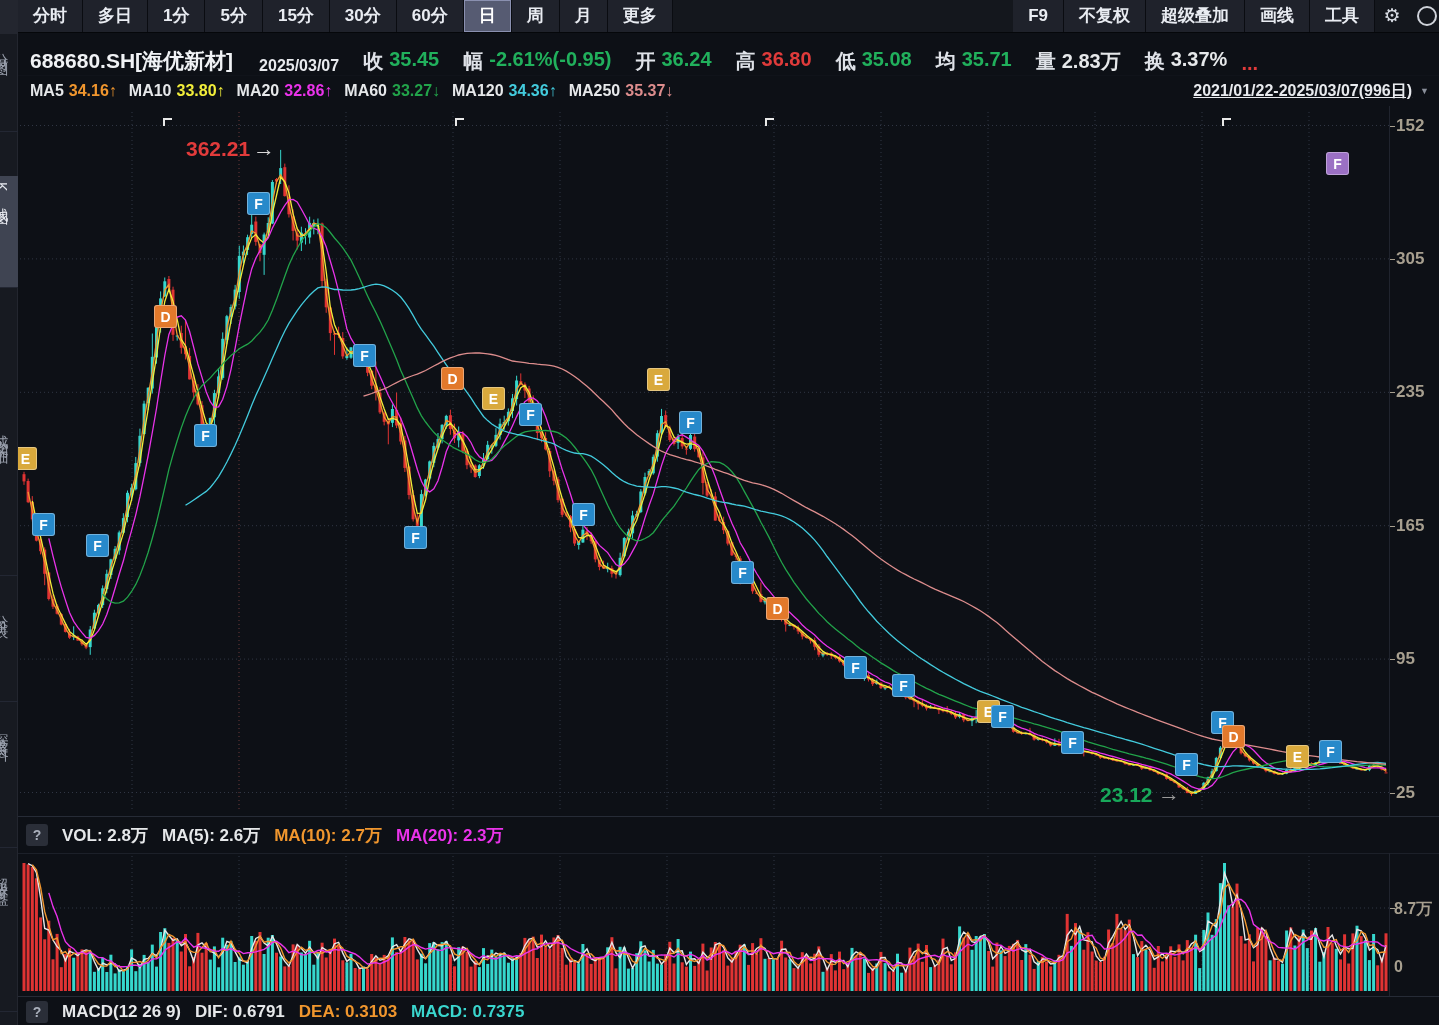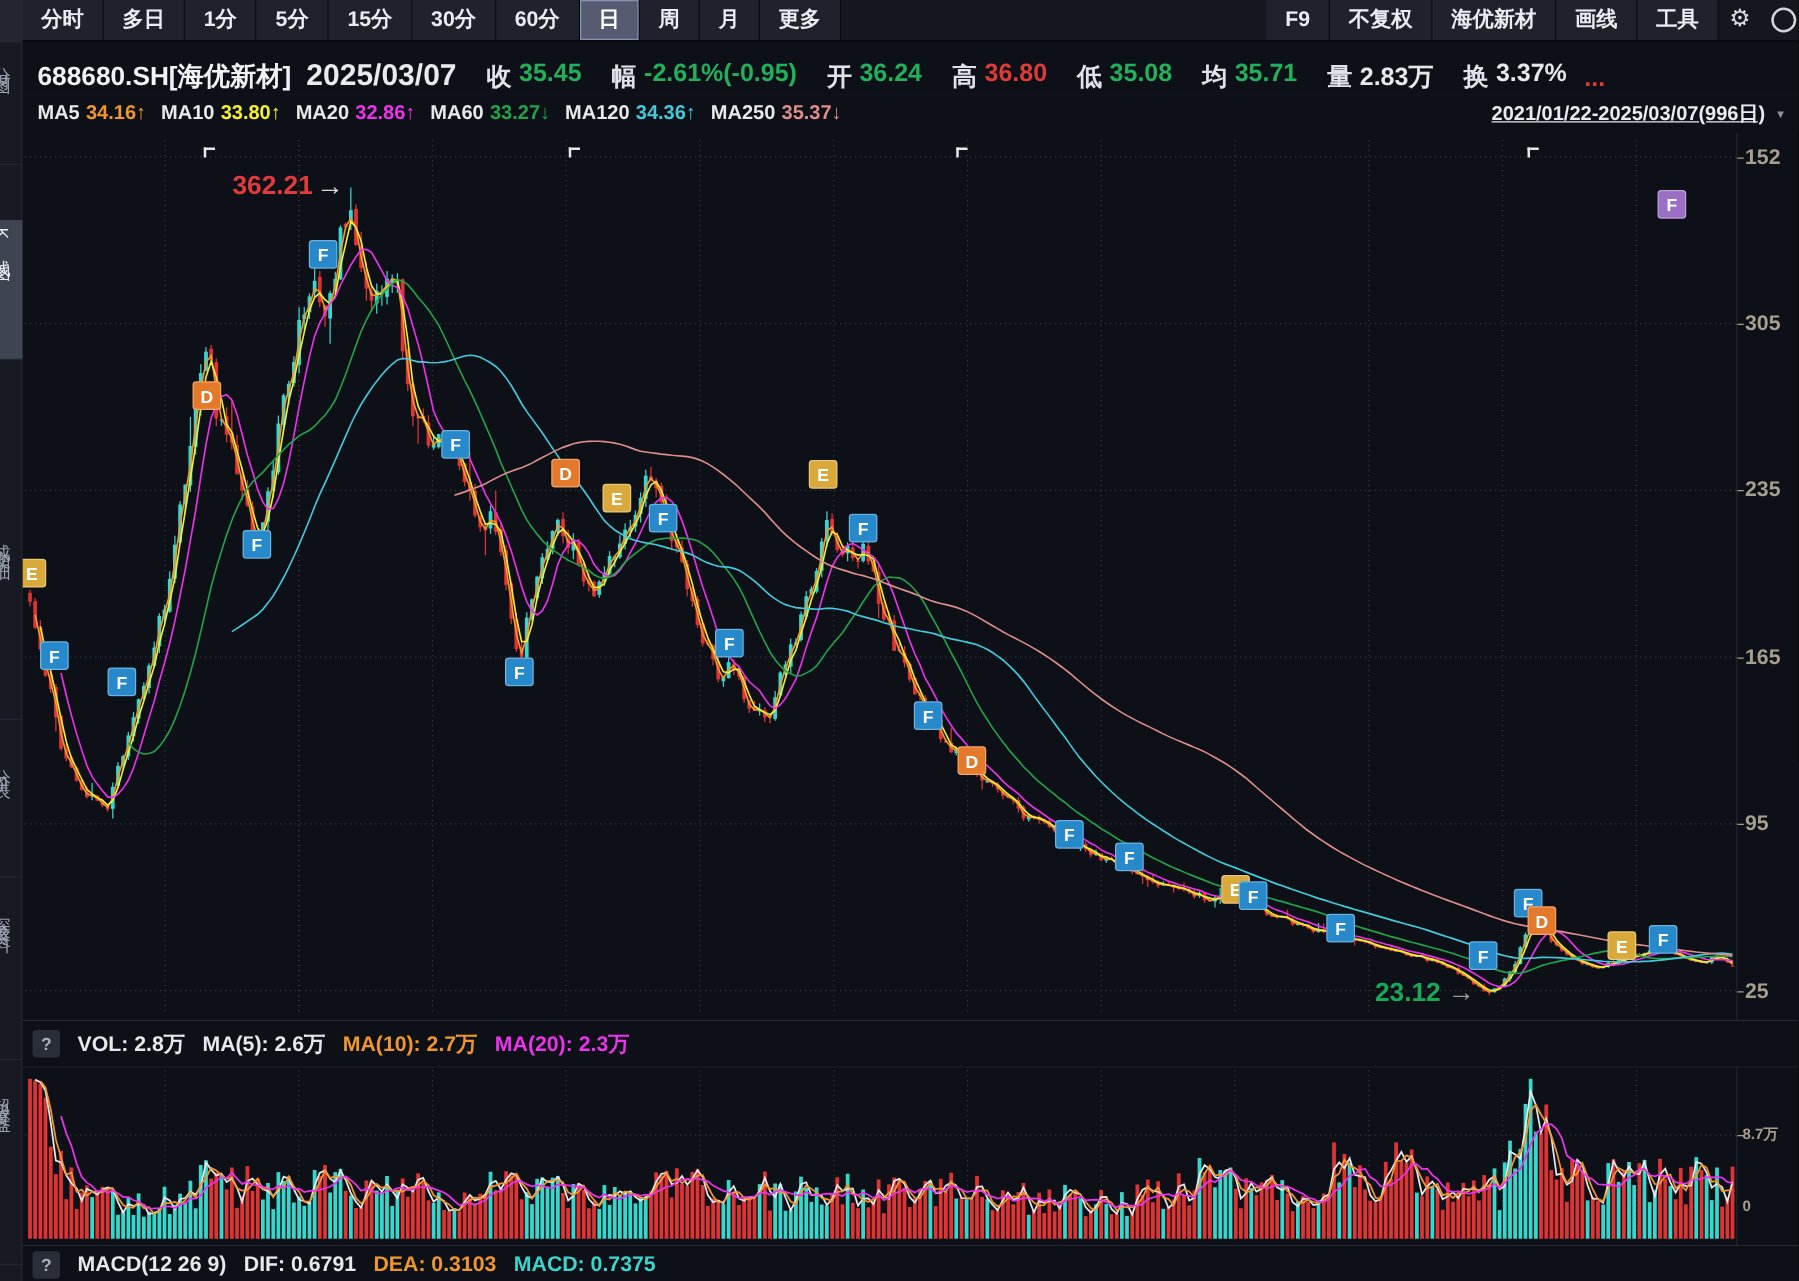--- a/index.html
+++ b/index.html
@@ -18,21 +18,21 @@
   .tbtn{padding:0 15px;line-height:32px;font-size:17px;font-weight:bold;color:#e9ecf2;background:#1f222b;border-right:1px solid #0a0c11;white-space:nowrap;cursor:default;}
   .tbtn.active{background:#565b72;color:#fff;box-shadow:inset 0 0 0 1px #8a90b0;}
   #toolbar-spacer{flex:1;background:#14171d;}
   #gear{width:34px;line-height:32px;text-align:center;font-size:19px;color:#d7dbe3;background:#14171d;}
   #clock-partial{position:relative;width:30px;background:#14171d;}
   #clock-partial i{position:absolute;left:8px;top:6px;width:20px;height:20px;border:2px solid #cfd3da;border-radius:50%;}
 
   
   #stockrow{position:absolute;left:18px;top:34px;width:1421px;height:42px;background:#0d1016;display:flex;align-items:flex-end;border-bottom:1px solid #10131a;white-space:nowrap;overflow:hidden;z-index:4;}
   #stockrow .sym{color:#f0f2f5;font-size:21px;font-weight:bold;margin-left:12px;}
-  #stockrow .dt{color:#e8eaee;font-size:24px;font-weight:bold;margin-left:12px;}
+  #stockrow .dt{color:#e8eaee;font-size:16px;font-weight:bold;margin-left:26px;}
   .sfield{display:flex;margin-left:24px;font-size:20px;font-weight:bold;}
   .sfield .lb{color:#dfe2e8;margin-right:6px;}
   .v-green{color:#21b05c;} .v-red:  {color:#e03b3b;}
   .v-red{color:#e03b3b;} .v-white{color:#e6e8ea;}
   #more-dots{color:#e03b3b;font-size:20px;font-weight:bold;margin-left:14px;}
 
   
   #marow{position:absolute;left:18px;top:76px;width:1421px;height:30px;background:#0d1016;display:flex;align-items:center;font-size:16px;font-weight:bold;white-space:nowrap;z-index:4;}
   .mait{margin-left:12px;}
   .mait .lb{color:#e6e8ea;margin-right:5px;}
@@ -53,21 +53,21 @@
 
   #divider1{position:absolute;left:18px;top:816px;width:1421px;height:1px;background:#262b36;}
   #volrow{position:absolute;left:18px;top:817px;width:1421px;height:36px;background:#0d1016;display:flex;align-items:center;font-size:17px;font-weight:bold;white-space:nowrap;z-index:4;}
   .helpbox{width:22px;height:22px;margin-left:8px;border-radius:3px;background:#2a2e38;color:#aab0bc;display:flex;align-items:center;justify-content:center;font-size:14px;cursor:pointer;}
   .volit{margin-left:14px;}
   #divider2{position:absolute;left:18px;top:853px;width:1421px;height:1px;background:#1c2029;}
   #volpane{position:absolute;left:0;top:854px;width:1439px;height:142px;z-index:1;}
   #divider3{position:absolute;left:18px;top:996px;width:1421px;height:1px;background:#262b36;}
   #macdrow{position:absolute;left:18px;top:997px;width:1421px;height:30px;background:#0d1016;display:flex;align-items:center;font-size:17px;font-weight:bold;white-space:nowrap;z-index:4;}
   #axis-sep{position:absolute;left:1389px;top:106px;width:1px;height:890px;background:#20242e;z-index:2;}
-  .vaxis-label{position:absolute;left:1394px;color:#a79f8f;font-size:12px;font-weight:bold;z-index:2;}
+  .vaxis-label{position:absolute;left:1394px;color:#a79f8f;font-size:16px;font-weight:bold;z-index:2;}
 </style>
 </head>
 <body>
 
 <div id="root">
   <div id="sidebar">
       <div id="sidebar-top"></div>
       <div class="side-item" style="top: 36px; height: 96px;">
         <span>分时图</span>
       </div>
@@ -99,21 +99,21 @@
         <div class="tbtn">60分</div>
         <div class="tbtn active">日</div>
         <div class="tbtn">周</div>
         <div class="tbtn">月</div>
         <div class="tbtn">更多</div>
       </div>
     <div id="toolbar-spacer"></div>
     <div id="right-group" style="display:flex;padding-left:28px;">
         <div class="tbtn">F9</div>
         <div class="tbtn">不复权</div>
-        <div class="tbtn">海优新材</div>
+        <div class="tbtn">超级叠加</div>
         <div class="tbtn">画线</div>
         <div class="tbtn">工具</div>
       </div>
     <div id="gear">⚙</div>
     <div id="clock-partial">
         <i></i>
       </div>
   </div>
 
   <div id="stockrow">

